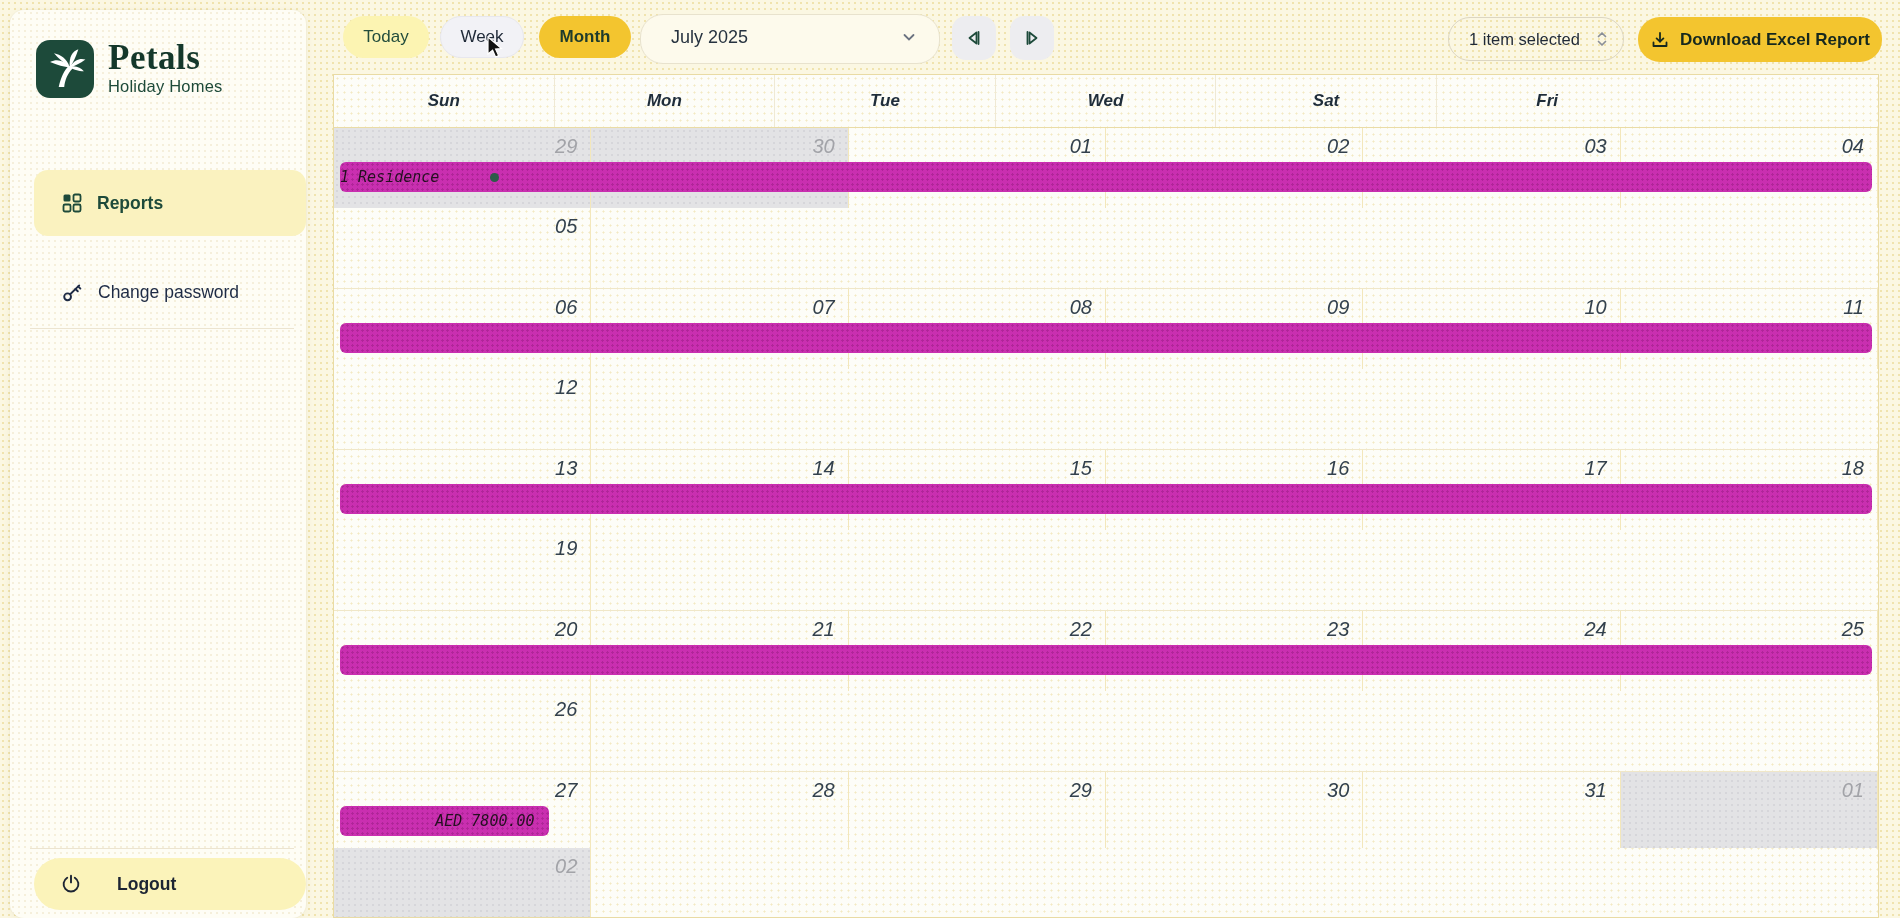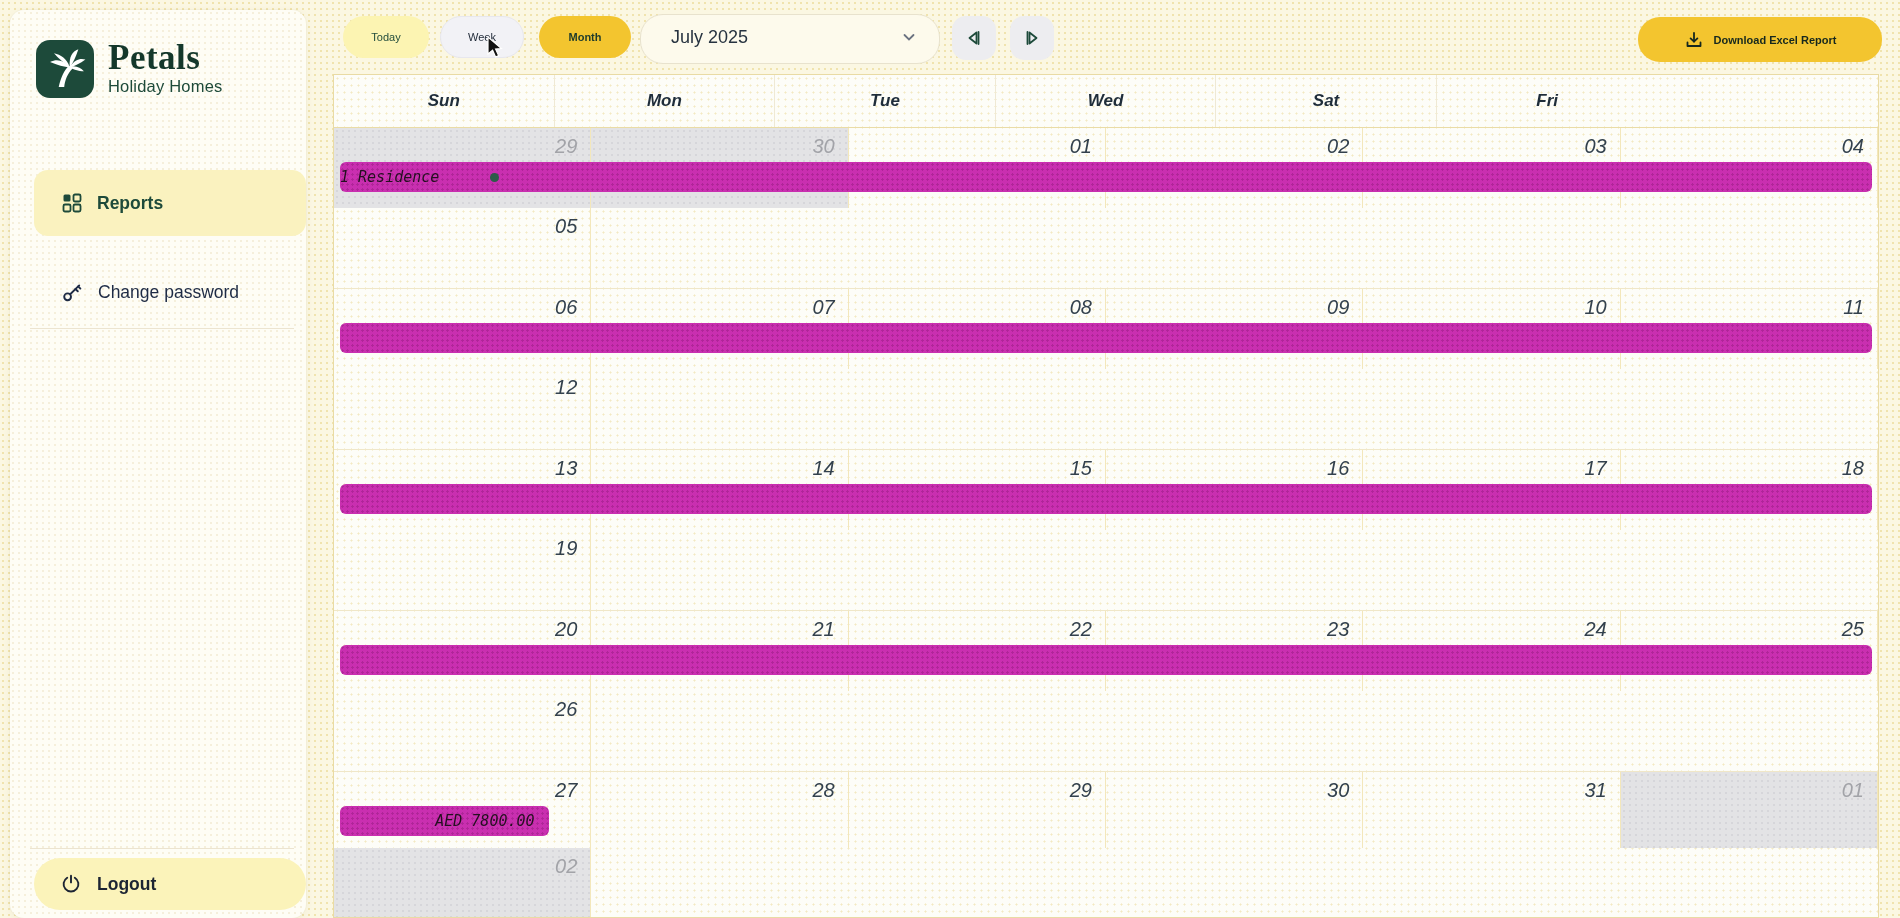--- a/index.html
+++ b/index.html
@@ -18,24 +18,24 @@
   .brand-name{font-family:"Liberation Serif",serif;font-weight:700;font-size:35px;line-height:36px;color:#14382b;letter-spacing:.5px;}
   .brand-tagline{font-size:16.5px;color:#1d4a3a;margin-top:1px;letter-spacing:.2px;}
   .side-item{position:absolute;left:24px;width:272px;display:flex;align-items:center;gap:15px;box-sizing:border-box;cursor:pointer;}
   .side-item .lbl{font-size:17.5px;}
   .item-reports{top:160px;height:66px;border-radius:14px;background:#faf2bf;padding-left:28px;}
   .item-reports .lbl{color:#1d4a3a;font-weight:600;}
   .item-password{top:258px;height:48px;padding-left:28px;}
   .item-password .lbl{color:#1e2b45;}
   .divider{position:absolute;left:20px;width:264px;height:1px;background:#ece4d0;}
   .logout-btn{top:848px;height:52px;border-radius:26px;background:#fbf3ba;padding-left:26px;}
-  .logout-btn .lbl{color:#1c2433;font-weight:600;}
+  .logout-btn .lbl{color:#1c2433;font-weight:600;margin-left:20px;}
 
   
-  .pill{position:absolute;display:flex;align-items:center;justify-content:center;border-radius:21px;font-size:11px;cursor:pointer;box-sizing:border-box;}
+  .pill{position:absolute;display:flex;align-items:center;justify-content:center;border-radius:21px;font-size:17px;cursor:pointer;box-sizing:border-box;}
   .btn-today{left:343px;top:16px;width:86px;height:42px;background:#fcf4b2;color:#234d3c;}
   .btn-week{left:440px;top:16px;width:84px;height:42px;background:#f2f2f6;border:1px solid #e7e7ee;color:#1f2937;}
   .btn-month{left:539px;top:16px;width:92px;height:42px;background:#f3c52f;color:#1e3b2c;font-weight:600;}
   .select-month{left:640px;top:14px;width:300px;height:50px;border-radius:23px;background:#fdfaec;border:1.5px solid #e8e2cd;
     justify-content:space-between;padding:0 22px 4px 30px;font-size:18px;color:#273340;}
   .nav-btn{position:absolute;top:16px;width:44px;height:44px;border-radius:14px;background:#ededf0;display:flex;align-items:center;justify-content:center;cursor:pointer;}
   .nav-prev{left:952px;} .nav-next{left:1010px;}
   .select-items{left:1448px;top:17px;width:176px;height:44px;border-radius:22px;border:1.5px solid #dcd6c2;
     justify-content:space-between;padding:0 14px 0 20px;font-size:16.5px;color:#1f2937;background:transparent;}
   .btn-download{left:1638px;top:17px;width:244px;height:45px;border-radius:22px;background:#f3c52f;color:#16281e;font-weight:600;gap:10px;}
@@ -153,20 +153,29 @@
   </div>
   <div class="nav-btn nav-next">
     <span>
       <svg width="20" height="20" viewBox="0 0 20 20" fill="none" stroke="#1d4a3a" stroke-width="1.8" stroke-linejoin="round" stroke-linecap="round">
         <path d="M7.5 4.5 L14.5 10 L7.5 15.5 Z"></path>
           <path d="M5.5 4 L5.5 16"></path>
       </svg>
     </span>
   </div>
 
+  <div class="pill select-items">
+    <span>1 item selected</span>
+    <span>
+      <svg width="14" height="18" viewBox="0 0 14 18" fill="none" stroke="#8a8f98" stroke-width="1.7" stroke-linecap="round" stroke-linejoin="round">
+        <path d="M3.5 6.5 L7 3 L10.5 6.5"></path>
+          <path d="M3.5 11.5 L7 15 L10.5 11.5"></path>
+      </svg>
+    </span>
+  </div>
 
   <button class="pill btn-download" style="border:none;">
     <span>
       <svg width="20" height="20" viewBox="0 0 20 20" fill="none" stroke="#16281e" stroke-width="1.8" stroke-linecap="round" stroke-linejoin="round">
         <path d="M3.5 12.5 L3.5 16 L16.5 16 L16.5 12.5"></path>
         <path d="M10 3 L10 11.5"></path>
         <path d="M6.6 8.4 L10 11.6 L13.4 8.4"></path>
       </svg>
     </span>
     <span>Download Excel Report</span>

